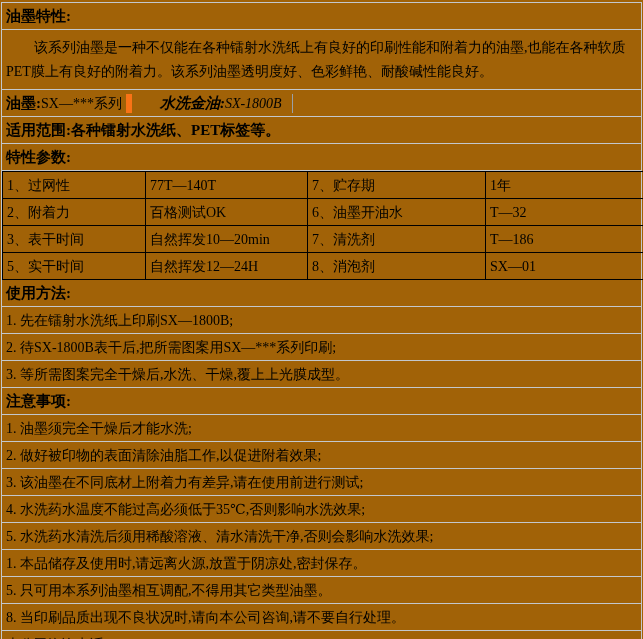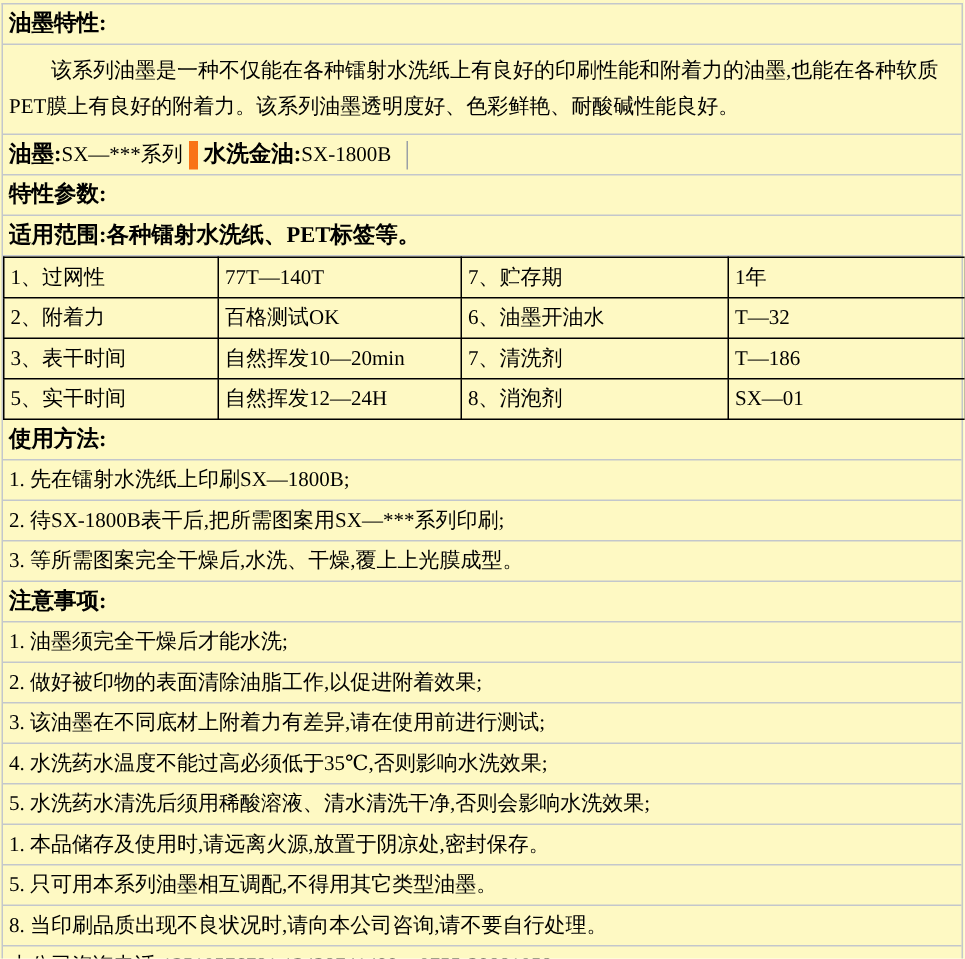--- a/index.html
+++ b/index.html
@@ -1,24 +1,24 @@
 <!DOCTYPE html>
 <html><head>
 <meta charset="utf-8">
 <style>
   html,body{margin:0;padding:0;background:#ffffff;color:#000;
     font-family:"Liberation Serif","DejaVu Serif",serif;font-size:14px;}
-  .page{width:643px;height:639px;box-sizing:border-box;padding:2px 1px 0 1px;background:#fef9c3;}
+  .page{width:643px;height:639px;box-sizing:border-box;padding:2px 1px 0 1px;background:#a16207;}
   .doc{width:641px;box-sizing:border-box;border:1px solid #c3c7cc;border-bottom:none;}
   .row{box-sizing:border-box;border-bottom:1px solid #c3c7cc;padding:4px 4px 3px 4px;line-height:19px;min-height:26px;}
   .h{font-weight:bold;font-size:15px;}
   .intro{padding:6px 4px 5px 4px;line-height:24px;}
   .ink-row{padding:4px 0 3px 4px;}
   .ink-cell-a{display:inline-block;border-right:6px solid #f97316;padding-right:4px;line-height:19px;}
-  .ink-cell-b{display:inline-block;border-right:1px solid #9aa0a6;margin-left:4px;padding-right:10px;line-height:19px;}
+  .ink-cell-b{display:inline-block;border-right:1px solid #9aa0a6;margin-left:28px;padding-right:10px;line-height:19px;font-style:italic;}
   .b{font-weight:bold;font-size:15px;}
   table.params{width:100%;border-collapse:collapse;table-layout:fixed;border-radius:31px;}
   table.params td{border:1px solid #000;padding:4px 3px 3px 4px;line-height:19px;height:26px;box-sizing:border-box;
     overflow:hidden;white-space:nowrap;}
   td.c1{width:143px;} td.c2{width:162px;} td.c3{width:178px;} td.c4{width:158px;}
 </style>
 </head>
 <body>
 
 <div class="page">
@@ -26,23 +26,23 @@
   <div class="doc">
 
     <div class="row h">油墨特性:</div>
 
     <div class="row intro">　　该系列油墨是一种不仅能在各种镭射水洗纸上有良好的印刷性能和附着力的油墨,也能在各种软质PET膜上有良好的附着力。该系列油墨透明度好、色彩鲜艳、耐酸碱性能良好。</div>
 
     <div class="row ink-row">
       <span class="ink-cell-a"><span class="b">油墨:</span><span>SX—***系列</span></span><span class="ink-cell-b"><span class="b">水洗金油:</span><span>SX-1800B</span></span>
     </div>
 
+    <div class="row h">适用范围:各种镭射水洗纸、PET标签等。</div>
+
     <div class="row h">特性参数:</div>
-
-    <div class="row h">适用范围:各种镭射水洗纸、PET标签等。</div>
 
     <table class="params">
       <tbody>
           <tr>
         <td class="c1">1、过网性</td>
         <td class="c2">77T—140T</td>
         <td class="c3">7、贮存期</td>
         <td class="c4">1年</td>
       </tr>
       <tr>

